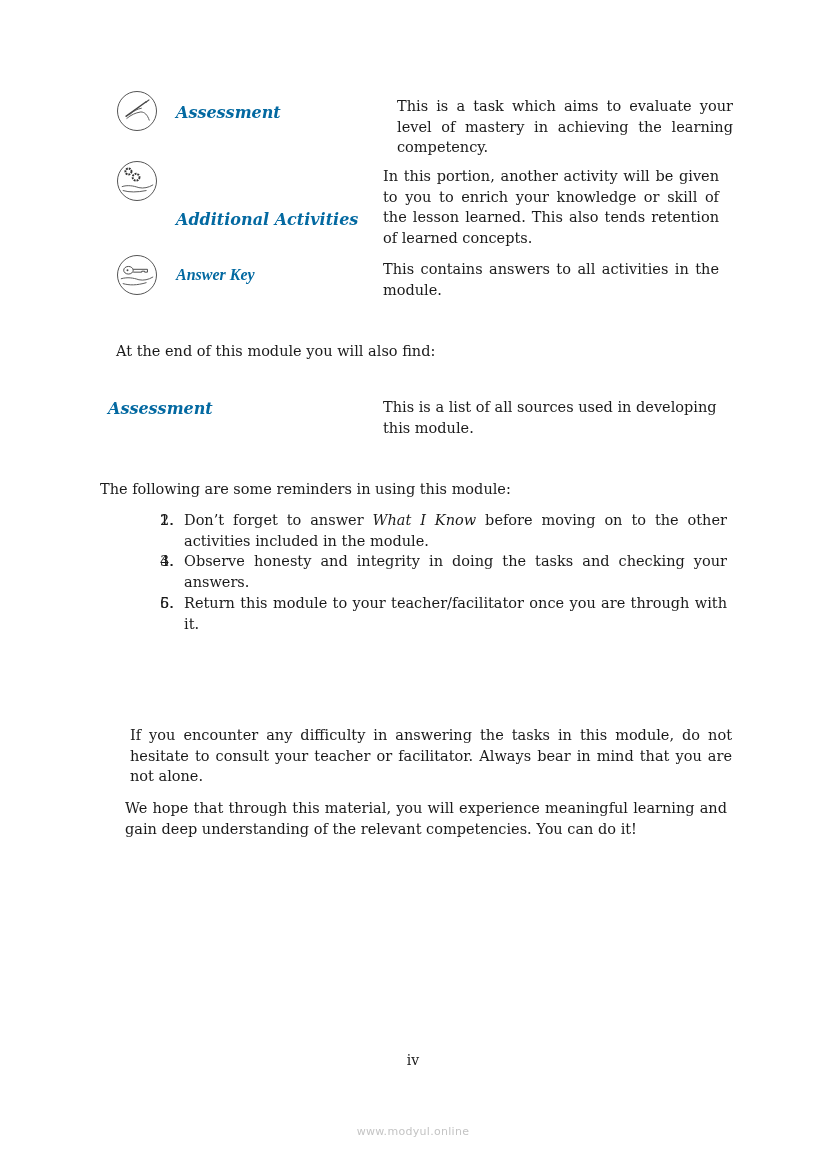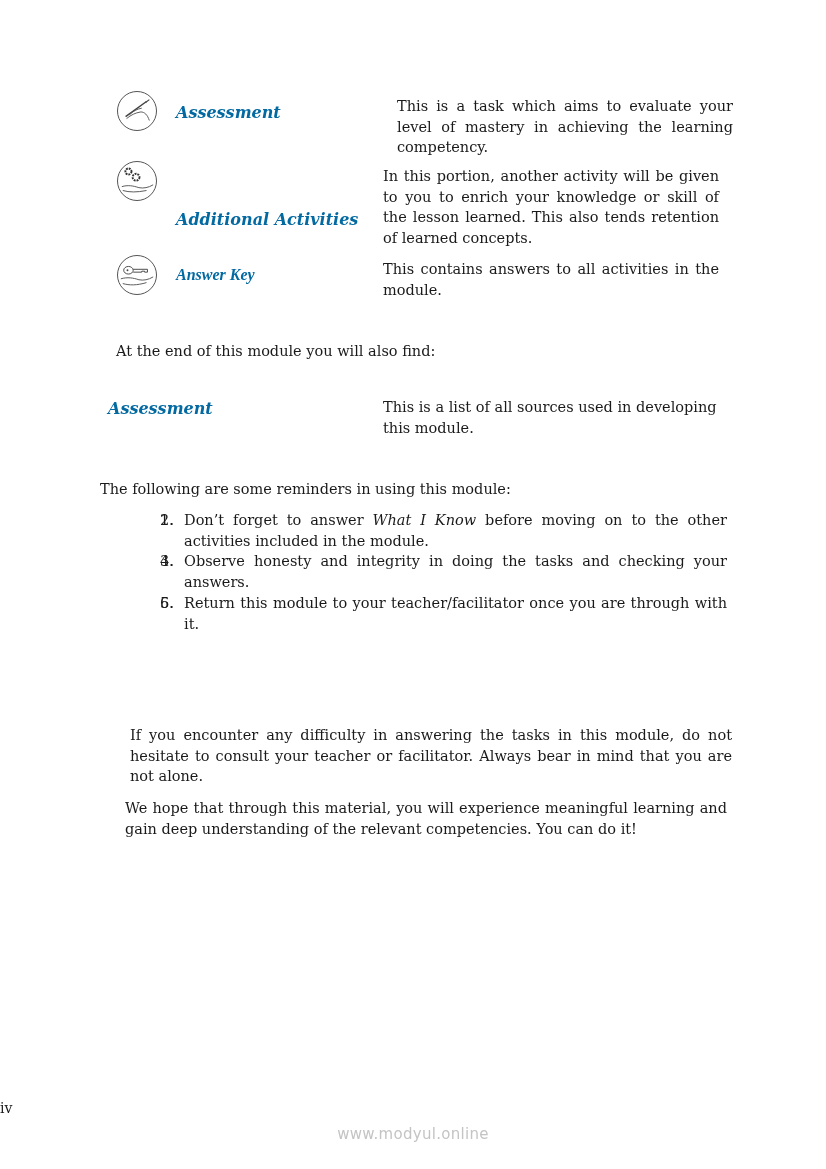--- a/index.html
+++ b/index.html
@@ -23,21 +23,21 @@
     }
     .icon-circle svg { width: 38px; height: 38px; display: block; }
     ol.rem {
       margin: 0; padding: 0; list-style: none;
     }
     ol.rem li { position: relative; padding-left: 34px; }
     ol.rem li .num { position: absolute; left: 10px; top: 0; }
     .page-num { font-size: 14px; }
     .watermark {
       font-family: "DejaVu Sans", "Liberation Sans", sans-serif;
-      font-size: 15px; color: #c4c4c4; letter-spacing: 0.3px;
+      font-size: 11px; color: #c4c4c4; letter-spacing: 0.3px;
     }
   </style>
 </head>
 <body>
 
 <div>
   <div class="icon-circle" style="left:117px; top:91px;">
     <svg viewBox="0 0 40 40">
       <path d="M8 26 L30 10" stroke="#444" stroke-width="1.6" fill="none"></path>
       <path d="M9 28 C14 24 18 22 24 21 C28 21 31 24 33 30" stroke="#555" stroke-width="1" fill="none"></path>
@@ -105,14 +105,14 @@
   </li>
   <li>
     <span class="num">6.</span>
     <span>Return this module to your teacher/facilitator once you are through with it.</span>
   </li>
 </ol>
 
 <div class="abs txt just" style="left:111px; top:725px; width:602px;margin-left:19px;">If you encounter any difficulty in answering the tasks in this module, do not hesitate to consult your teacher or facilitator. Always bear in mind that you are not alone.</div>
 <div class="abs txt just" style="left:125px; top:798px; width:602px;">We hope that through this material, you will experience meaningful learning and gain deep understanding of the relevant competencies. You can do it!</div>
 
-<div class="abs page-num" style="left:0; width:826px; top:1100px;">iv</div>
+<div class="abs page-num" style="left:0; width:826px; text-align:center; top:1052px;">iv</div>
 <div class="abs watermark" style="left:0; width:826px; text-align:center; top:1125px;">www.modyul.online</div>
 
 </body></html>

